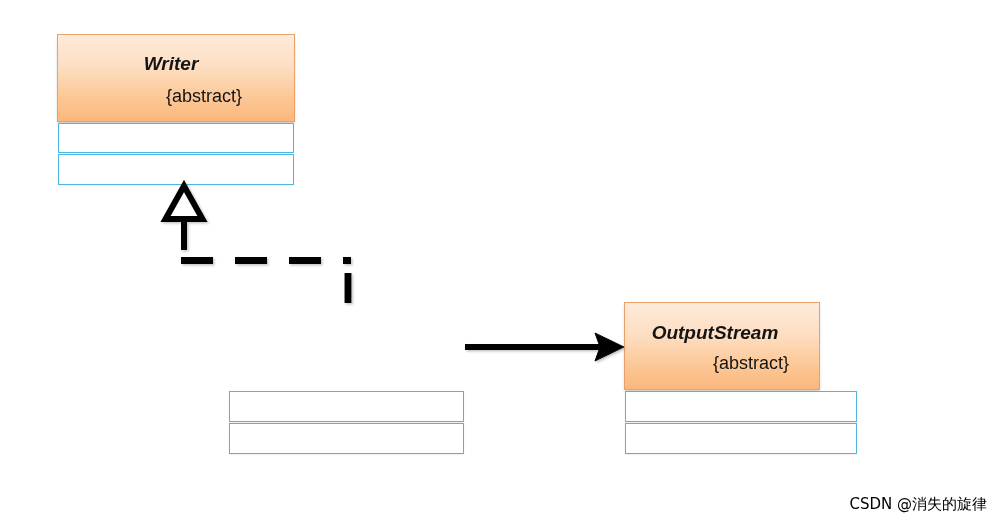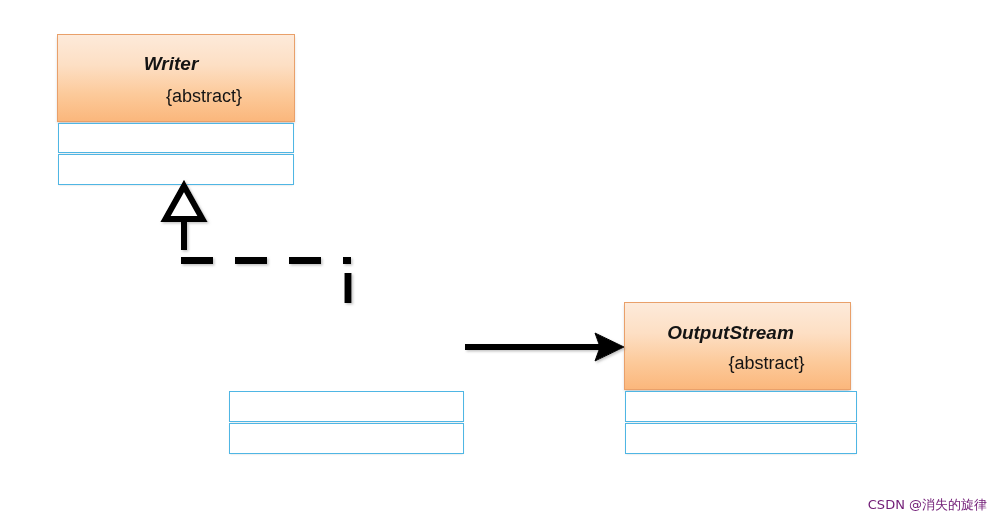--- a/index.html
+++ b/index.html
@@ -140,21 +140,21 @@
   
   #outputstream-class {
     left: 624px;
     top: 302px;
     width: 234px;
     height: 153px;
   }
   #outputstream-class .uml-header {
     left: 0;
     top: 0;
-    width: 227px;
+    width: 196px;
     height: 88px;
   }
   #outputstream-class .uml-title {
     top: 19px;
     font-size: 19px;
     padding-right: 14px;
   }
   #outputstream-class .uml-stereotype {
     top: 50px;
     font-size: 18px;
@@ -181,22 +181,22 @@
     width: 1005px;
     height: 524px;
     pointer-events: none;
   }
 
   
   #watermark {
     position: absolute;
     right: 18px;
     bottom: 10px;
-    font-size: 13px;
-    color: #701a75;
+    font-size: 15px;
+    color: #000000;
     white-space: nowrap;
     font-family: "DejaVu Sans", sans-serif;
   }
 </style>
 </head>
 <body>
 
 <div id="canvas">
 
   <div class="uml-class" id="writer-class">

